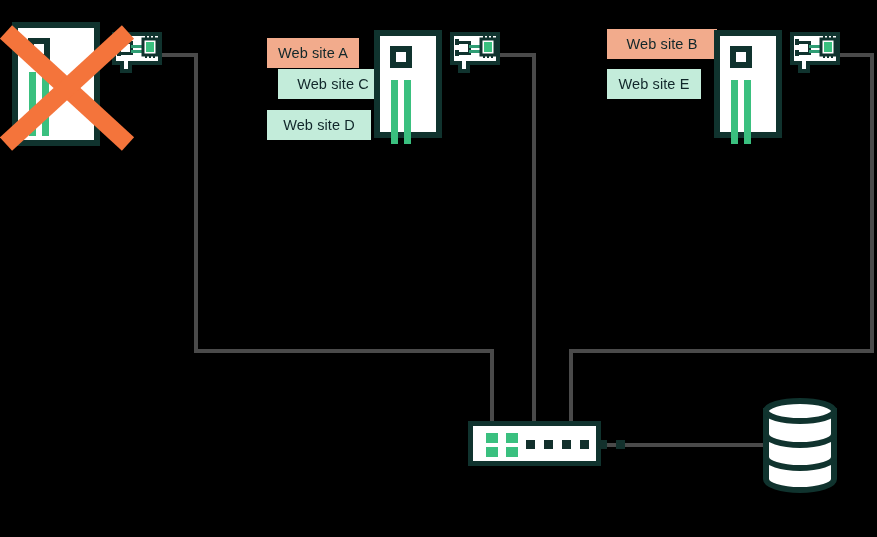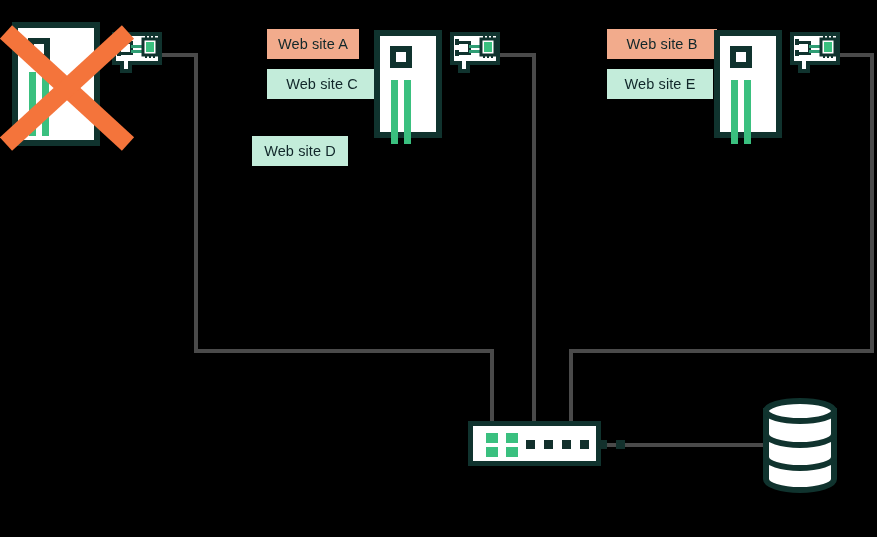--- a/index.html
+++ b/index.html
@@ -145,23 +145,23 @@
     </svg>
   </div>
 
   <div class="xmark" style="left:0px; top:18px;">
     <svg width="140" height="135" viewBox="0 0 140 135" xmlns="http://www.w3.org/2000/svg">
       <line x1="6" y1="14" x2="128" y2="126" stroke="#f4743b" stroke-width="18" stroke-linecap="butt"></line>
       <line x1="128" y1="14" x2="6" y2="126" stroke="#f4743b" stroke-width="18" stroke-linecap="butt"></line>
     </svg>
   </div>
 
-  <div class="chip orange" style="left:267px; top:29px; width:92px;">Web site A</div>
-  <div class="chip mint" style="left:267px; top:69px; width:110px;">Web site C</div>
-  <div class="chip mint" style="left:252px; top:110px; width:96px;margin-top:26px;">Web site D</div>
+  <div class="chip orange" style="left:267px; top:38px; width:92px;">Web site A</div>
+  <div class="chip mint" style="left:278px; top:69px; width:110px;">Web site C</div>
+  <div class="chip mint" style="left:267px; top:110px; width:104px;">Web site D</div>
 
   <div class="server" style="left:374px; top:30px; width:68px; height:108px;">
     <div class="led"></div>
     <div class="bar b1"></div>
     <div class="bar b2"></div>
   </div>
 
   <div class="nic" style="left:450px; top:30px;">
     <svg width="52" height="46" viewBox="0 0 52 46" xmlns="http://www.w3.org/2000/svg">
       <g>
@@ -179,21 +179,21 @@
         <rect x="37" y="6" width="2" height="3" fill="#10332e"></rect>
         <rect x="41" y="6" width="2" height="3" fill="#10332e"></rect>
         <rect x="33" y="25" width="2" height="3" fill="#10332e"></rect>
         <rect x="37" y="25" width="2" height="3" fill="#10332e"></rect>
         <rect x="41" y="25" width="2" height="3" fill="#10332e"></rect>
       </g>
     </svg>
   </div>
 
   <div class="chip orange" style="left:607px; top:29px; width:110px;">Web site B</div>
-  <div class="chip mint" style="left:607px; top:69px; width:106px;text-align:center;">Web site E</div>
+  <div class="chip mint" style="left:607px; top:69px; width:94px;text-align:center;">Web site E</div>
 
   <div class="server" style="left:714px; top:30px; width:68px; height:108px;">
     <div class="led"></div>
     <div class="bar b1"></div>
     <div class="bar b2"></div>
   </div>
 
   <div class="nic" style="left:790px; top:30px;">
     <svg width="52" height="46" viewBox="0 0 52 46" xmlns="http://www.w3.org/2000/svg">
       <g>

